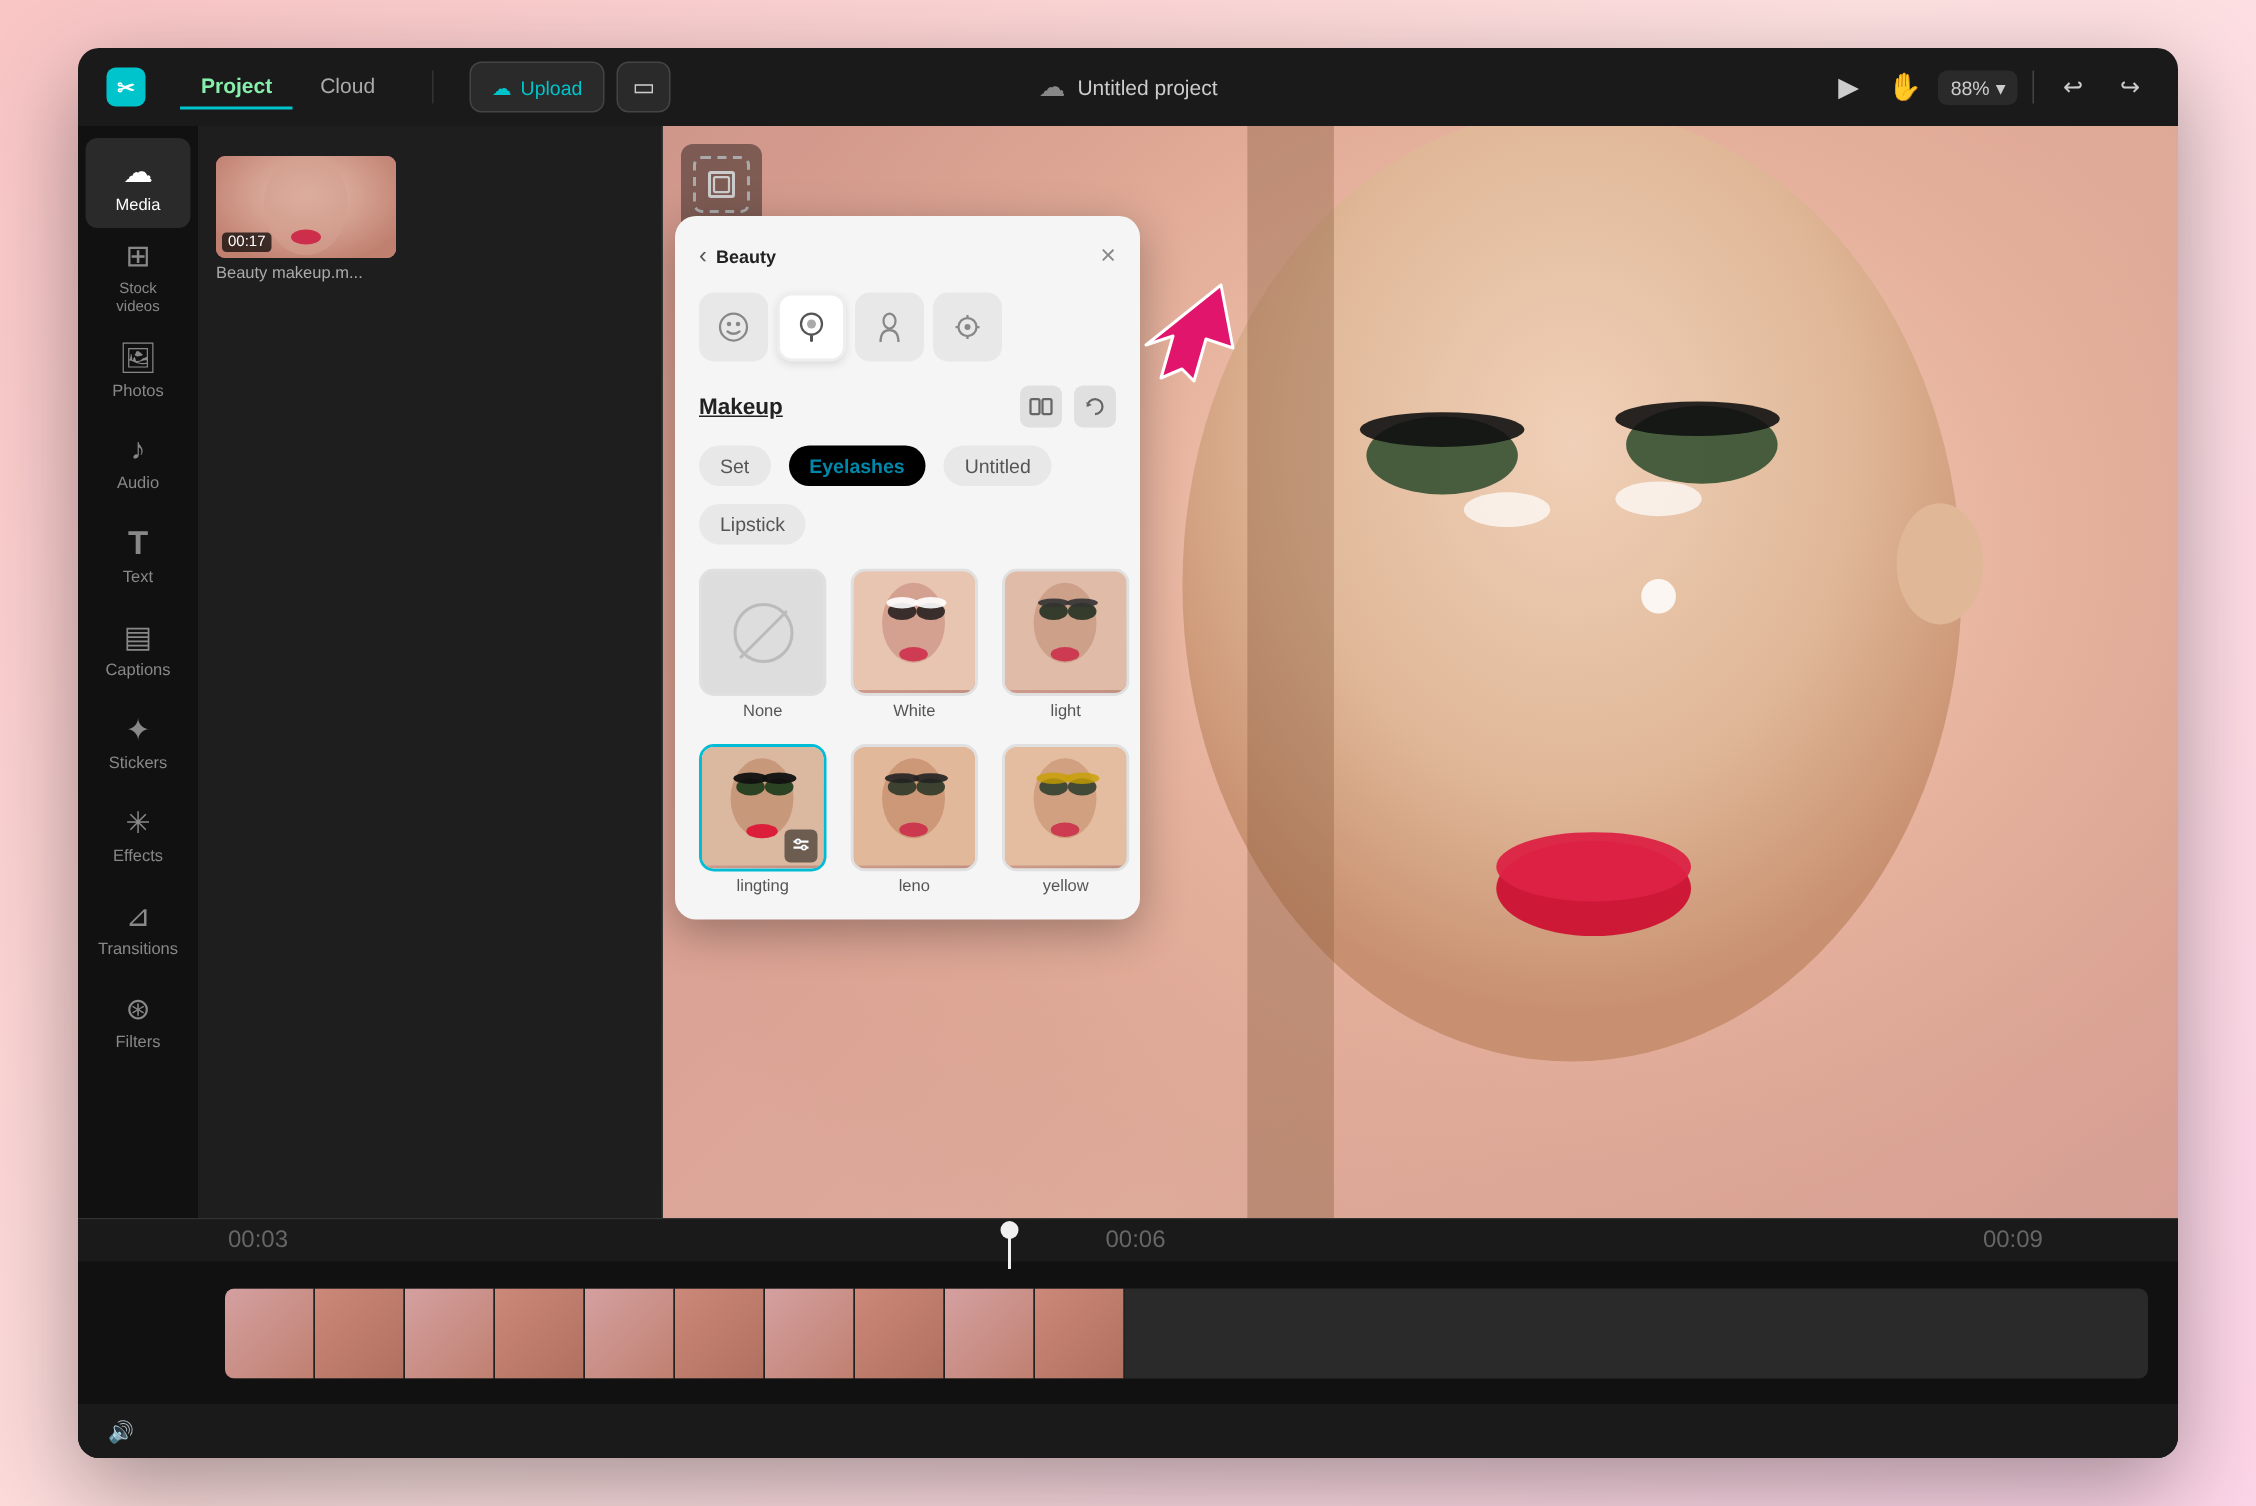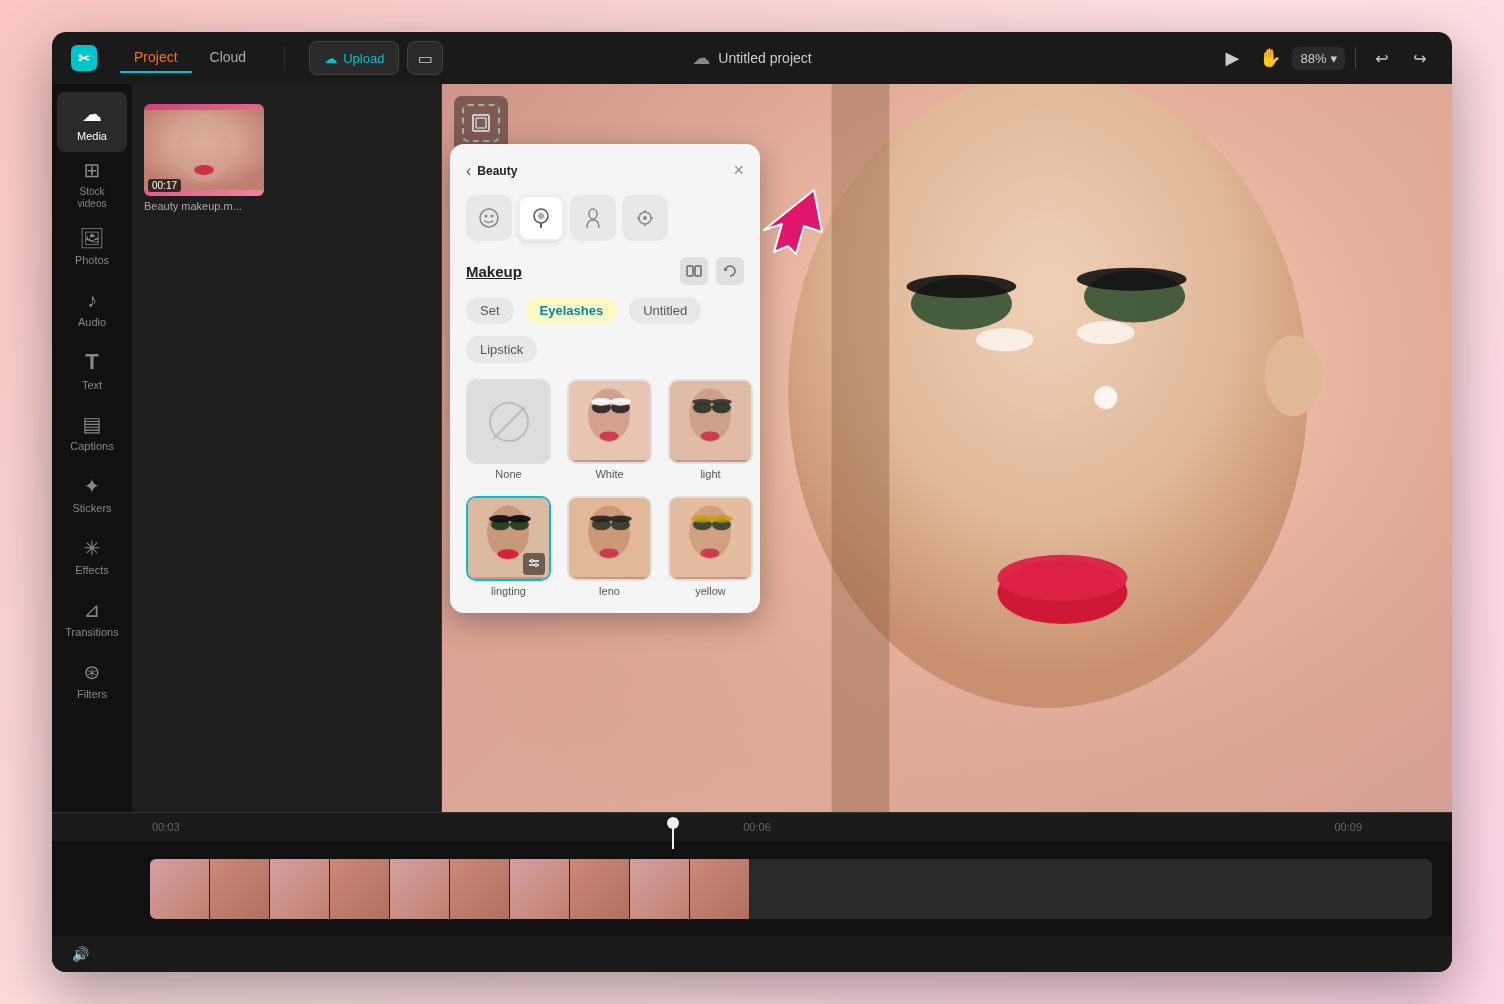--- a/index.html
+++ b/index.html
@@ -60,22 +60,22 @@
       margin-left: 8px;
     }
     .top-tab {
       padding: 6px 14px;
       color: #aaa;
       font-size: 14px;
       cursor: pointer;
       border-bottom: 2px solid transparent;
     }
     .top-tab.active {
-      color: #f97316;
-      font-weight: 400;
+      color: #86efac;
+      font-weight: 700;
       border-bottom-color: #00c4cc;
     }
     .icon-btn {
       width: 32px;
       height: 32px;
       border-radius: 6px;
       display: flex;
       align-items: center;
       justify-content: center;
       cursor: pointer;
@@ -148,21 +148,21 @@
       flex-shrink: 0;
     }
     .panel-inner {
       padding: 12px;
       display: flex;
       flex-direction: column;
       gap: 10px;
     }
     .media-thumb {
       width: 120px;
-      height: 92px;
+      height: 68px;
       background: #333;
       border-radius: 6px;
       overflow: hidden;
       position: relative;
     }
     .media-thumb-img {
       width: 100%;
       height: 100%;
       background: linear-gradient(135deg, #c47, #e89);
       display: flex;
@@ -294,21 +294,21 @@
     }
     .filter-tag {
       padding: 6px 14px;
       border-radius: 20px;
       font-size: 13px;
       cursor: pointer;
       background: #e8e8e8;
       color: #555;
     }
     .filter-tag.active {
-      background: #fef9c3;
+      background: #000000;
       color: #0088aa;
       font-weight: 600;
     }
 
     
     .makeup-grid {
       display: grid;
       grid-template-columns: repeat(3, 1fr);
       gap: 16px;
     }
@@ -400,21 +400,21 @@
       position: relative;
     }
     .ruler-marks {
       flex: 1;
       display: flex;
       justify-content: space-between;
       align-items: center;
       position: relative;
     }
     .ruler-mark {
-      font-size: 11px;
+      font-size: 16px;
       color: #666;
     }
     .playhead {
       position: absolute;
       left: 43%;
       top: 0;
       width: 2px;
       height: 28px;
       background: #f0f0f0;
       z-index: 10;

